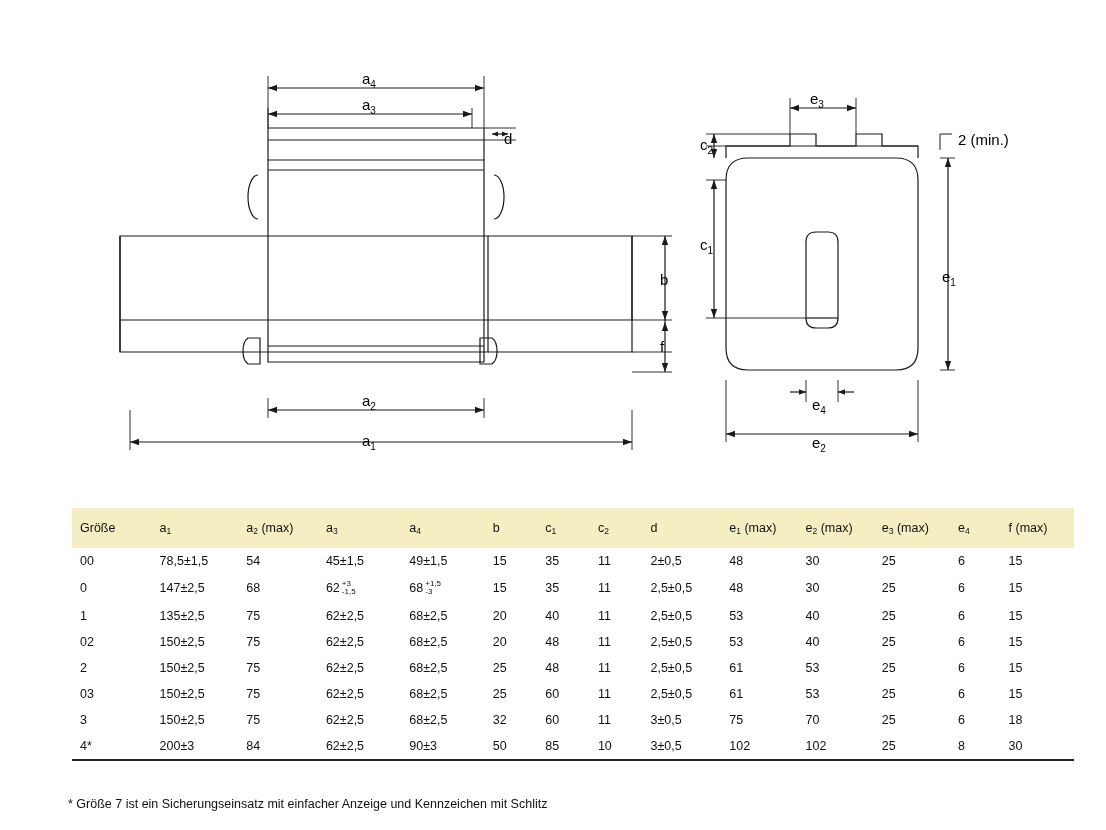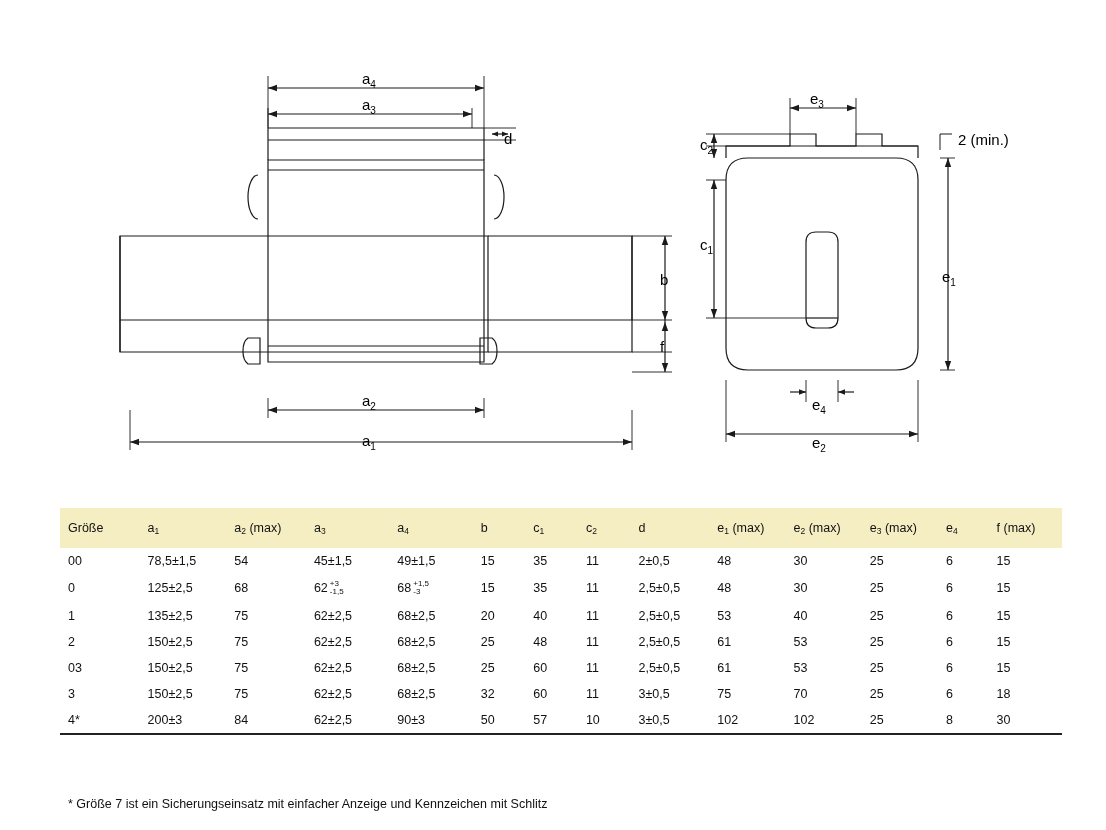--- a/index.html
+++ b/index.html
@@ -6,21 +6,21 @@
   body{width:1106px;height:830px;font-family:"Liberation Sans",sans-serif;color:#111;position:relative;overflow:hidden;}
   .stage{position:relative;width:1106px;height:830px;}
 
   
   .draw{position:absolute;left:0;top:0;width:1106px;height:480px;}
   svg{display:block;}
   .lbl{font-family:"Liberation Sans",sans-serif;font-size:15px;fill:#000;}
   .lbl-sub{font-size:10px;}
 
   
-  .tbl-wrap{position:absolute;left:60px;top:508px;width:1002px;}
+  .tbl-wrap{position:absolute;left:72px;top:508px;width:1002px;}
   table{border-collapse:collapse;width:1002px;font-size:12.5px;}
   thead th{
     background:#f5eec2;
     font-weight:normal;
     text-align:left;
     padding:7px 0 7px 8px;
     height:26px;
     vertical-align:middle;
     white-space:nowrap;
     font-size:12.5px;
@@ -198,21 +198,21 @@
             <td style="width: 50px;">11</td>
             <td style="width: 76px;">2±0,5</td>
             <td style="width: 72px;">48</td>
             <td style="width: 72px;">30</td>
             <td style="width: 72px;">25</td>
             <td style="width: 48px;">6</td>
             <td style="width: 70px;">15</td>
           </tr>
           <tr>
             <td style="width: 78px;">0</td>
-            <td style="width: 84px;">125±2,5</td>
+            <td style="width: 84px;">147±2,5</td>
             <td style="width: 76px;">68</td>
             <td style="width: 82px;">62<span class="frac"><span>+3</span><span>-1,5</span></span></td>
             <td style="width: 82px;">68<span class="frac"><span>+1,5</span><span>-3</span></span></td>
             <td style="width: 50px;">15</td>
             <td style="width: 50px;">35</td>
             <td style="width: 50px;">11</td>
             <td style="width: 76px;">2,5±0,5</td>
             <td style="width: 72px;">48</td>
             <td style="width: 72px;">30</td>
             <td style="width: 72px;">25</td>
@@ -229,20 +229,36 @@
             <td style="width: 50px;">40</td>
             <td style="width: 50px;">11</td>
             <td style="width: 76px;">2,5±0,5</td>
             <td style="width: 72px;">53</td>
             <td style="width: 72px;">40</td>
             <td style="width: 72px;">25</td>
             <td style="width: 48px;">6</td>
             <td style="width: 70px;">15</td>
           </tr>
           <tr>
+            <td style="width: 78px;">02</td>
+            <td style="width: 84px;">150±2,5</td>
+            <td style="width: 76px;">75</td>
+            <td style="width: 82px;">62±2,5</td>
+            <td style="width: 82px;">68±2,5</td>
+            <td style="width: 50px;">20</td>
+            <td style="width: 50px;">48</td>
+            <td style="width: 50px;">11</td>
+            <td style="width: 76px;">2,5±0,5</td>
+            <td style="width: 72px;">53</td>
+            <td style="width: 72px;">40</td>
+            <td style="width: 72px;">25</td>
+            <td style="width: 48px;">6</td>
+            <td style="width: 70px;">15</td>
+          </tr>
+          <tr>
             <td style="width: 78px;">2</td>
             <td style="width: 84px;">150±2,5</td>
             <td style="width: 76px;">75</td>
             <td style="width: 82px;">62±2,5</td>
             <td style="width: 82px;">68±2,5</td>
             <td style="width: 50px;">25</td>
             <td style="width: 50px;">48</td>
             <td style="width: 50px;">11</td>
             <td style="width: 76px;">2,5±0,5</td>
             <td style="width: 72px;">61</td>
@@ -283,21 +299,21 @@
             <td style="width: 48px;">6</td>
             <td style="width: 70px;">18</td>
           </tr>
           <tr>
             <td style="width: 78px;">4*</td>
             <td style="width: 84px;">200±3</td>
             <td style="width: 76px;">84</td>
             <td style="width: 82px;">62±2,5</td>
             <td style="width: 82px;">90±3</td>
             <td style="width: 50px;">50</td>
-            <td style="width: 50px;">57</td>
+            <td style="width: 50px;">85</td>
             <td style="width: 50px;">10</td>
             <td style="width: 76px;">3±0,5</td>
             <td style="width: 72px;">102</td>
             <td style="width: 72px;">102</td>
             <td style="width: 72px;">25</td>
             <td style="width: 48px;">8</td>
             <td style="width: 70px;">30</td>
           </tr>
         </tbody>
     </table>

